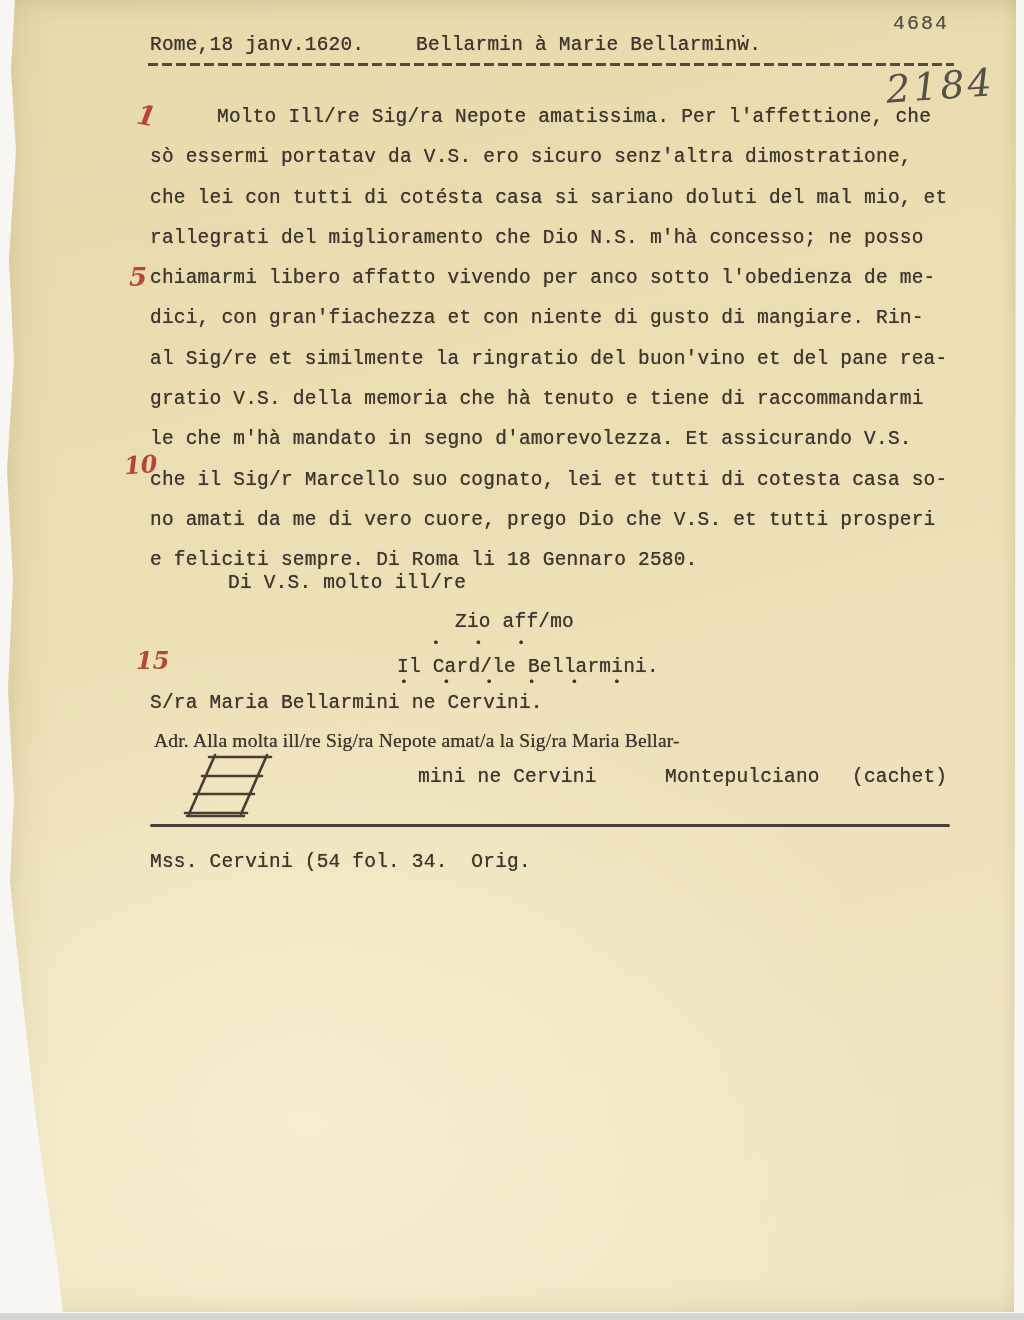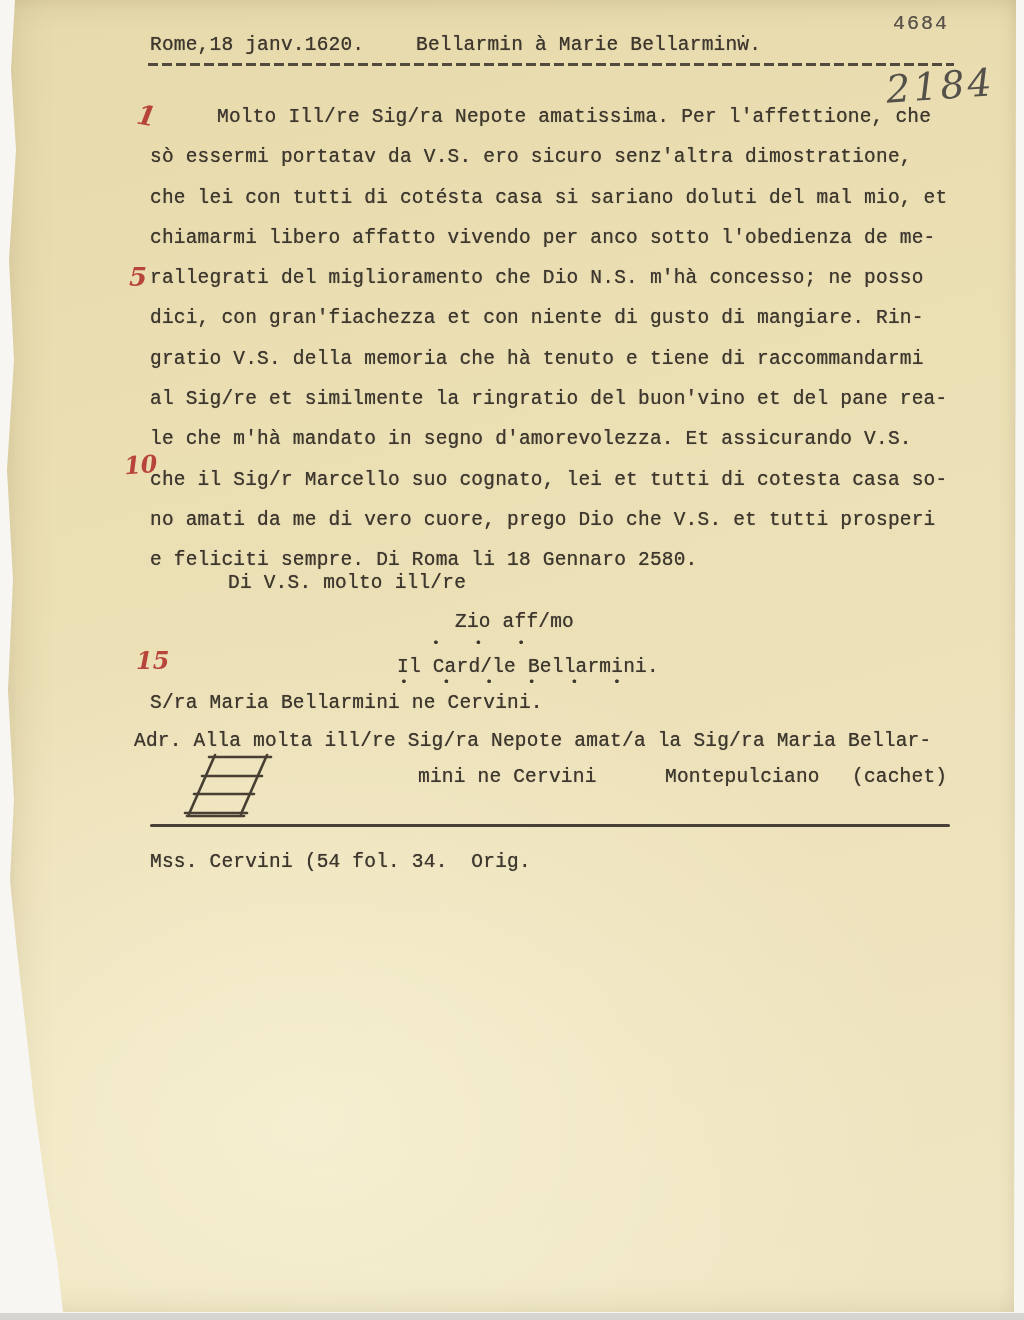--- a/index.html
+++ b/index.html
@@ -80,39 +80,39 @@
 
     <div class="red-mark" style="left:137px;top:100px;font-size:27px;transform:rotate(10deg);">1</div>
     <div class="red-mark" style="left:129px;top:262px;font-size:26px;">5</div>
     <div class="red-mark" style="left:124px;top:450px;font-size:24px;transform:rotate(-4deg);">10</div>
     <div class="red-mark" style="left:136px;top:646px;font-size:24px;">15</div>
 
     <div class="body-lines">
       <div class="ln">Molto Ill/re Sig/ra Nepote amatissima. Per l'affettione, che</div>
       <div class="ln">sò essermi portatav da V.S. ero sicuro senz'altra dimostratione,</div>
       <div class="ln">che lei con tutti di cotésta casa si sariano doluti del mal mio, et</div>
+      <div class="ln">rallegrati del miglioramento che Dio N.S. m'hà concesso; ne posso</div>
       <div class="ln">chiamarmi libero affatto vivendo per anco sotto l'obedienza de me-</div>
-      <div class="ln">rallegrati del miglioramento che Dio N.S. m'hà concesso; ne posso</div>
       <div class="ln">dici, con gran'fiachezza et con niente di gusto di mangiare. Rin-</div>
+      <div class="ln">al Sig/re et similmente la ringratio del buon'vino et del pane rea-</div>
       <div class="ln">gratio V.S. della memoria che hà tenuto e tiene di raccommandarmi</div>
-      <div class="ln">al Sig/re et similmente la ringratio del buon'vino et del pane rea-</div>
       <div class="ln">le che m'hà mandato in segno d'amorevolezza. Et assicurando V.S.</div>
       <div class="ln">che il Sig/r Marcello suo cognato, lei et tutti di cotesta casa so-</div>
       <div class="ln">no amati da me di vero cuore, prego Dio che V.S. et tutti prosperi</div>
       <div class="ln">e feliciti sempre. Di Roma li 18 Gennaro 2580.</div>
     </div>
 
     <div class="type" style="left:228px;top:572px;">Di V.S. molto ill/re</div>
     <div class="type" style="left:420px;top:611px;margin-left:35px;">Zio aff/mo</div>
     <div class="dots" style="left:432px;top:636px;">• • •</div>
     <div class="type" style="left:397px;top:650px;margin-top:6px;">Il Card/le Bellarmini.</div>
     <div class="dots" style="left:400px;top:675px;">• • • • • •</div>
 
     <div class="type" style="left:150px;top:692px;">S/ra Maria Bellarmini ne Cervini.</div>
-    <div class="type" style="left:134px;top:730px;">Adr. Alla molta ill/re Sig/ra Nepote amat/a la Sig/ra Maria Bellar-</div>
+    <div class="type" style="left:154px;top:730px;font-family:Liberation Serif, serif;">Adr. Alla molta ill/re Sig/ra Nepote amat/a la Sig/ra Maria Bellar-</div>
     <div class="type" style="left:418px;top:766px;">mini ne Cervini</div>
     <div class="type" style="left:665px;top:766px;">Montepulciano</div>
     <div class="type" style="left:852px;top:766px;">(cachet)</div>
 
     <svg class="sketch" width="115" height="76" viewBox="0 0 115 76">
       <g stroke="#473f33" stroke-width="2.6" stroke-linecap="round" fill="none">
         <line x1="11" y1="66" x2="37" y2="7"></line>
         <line x1="63" y1="66" x2="89" y2="7"></line>
         <line x1="31" y1="9" x2="93" y2="9"></line>
         <line x1="24" y1="28" x2="84" y2="28"></line>

